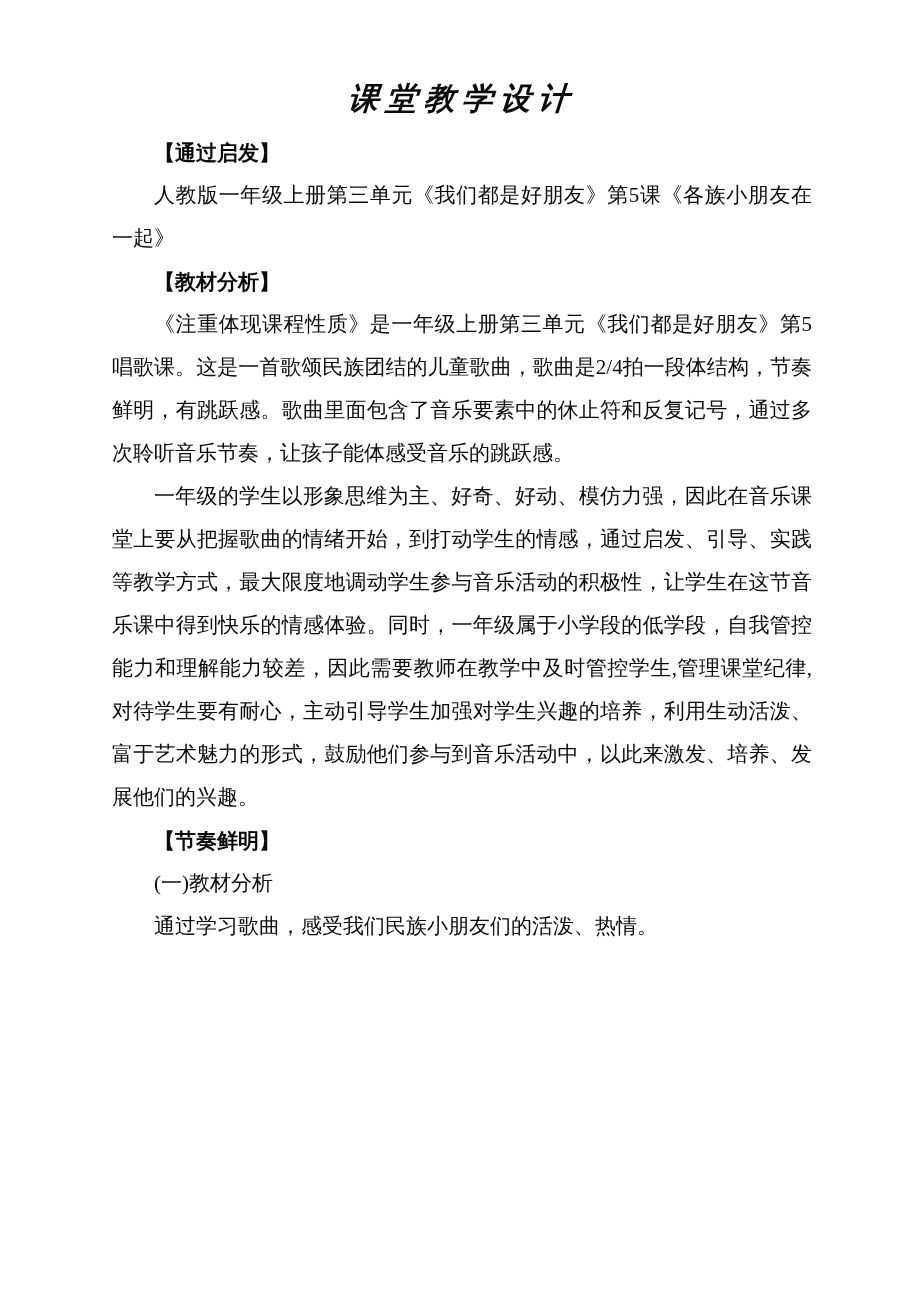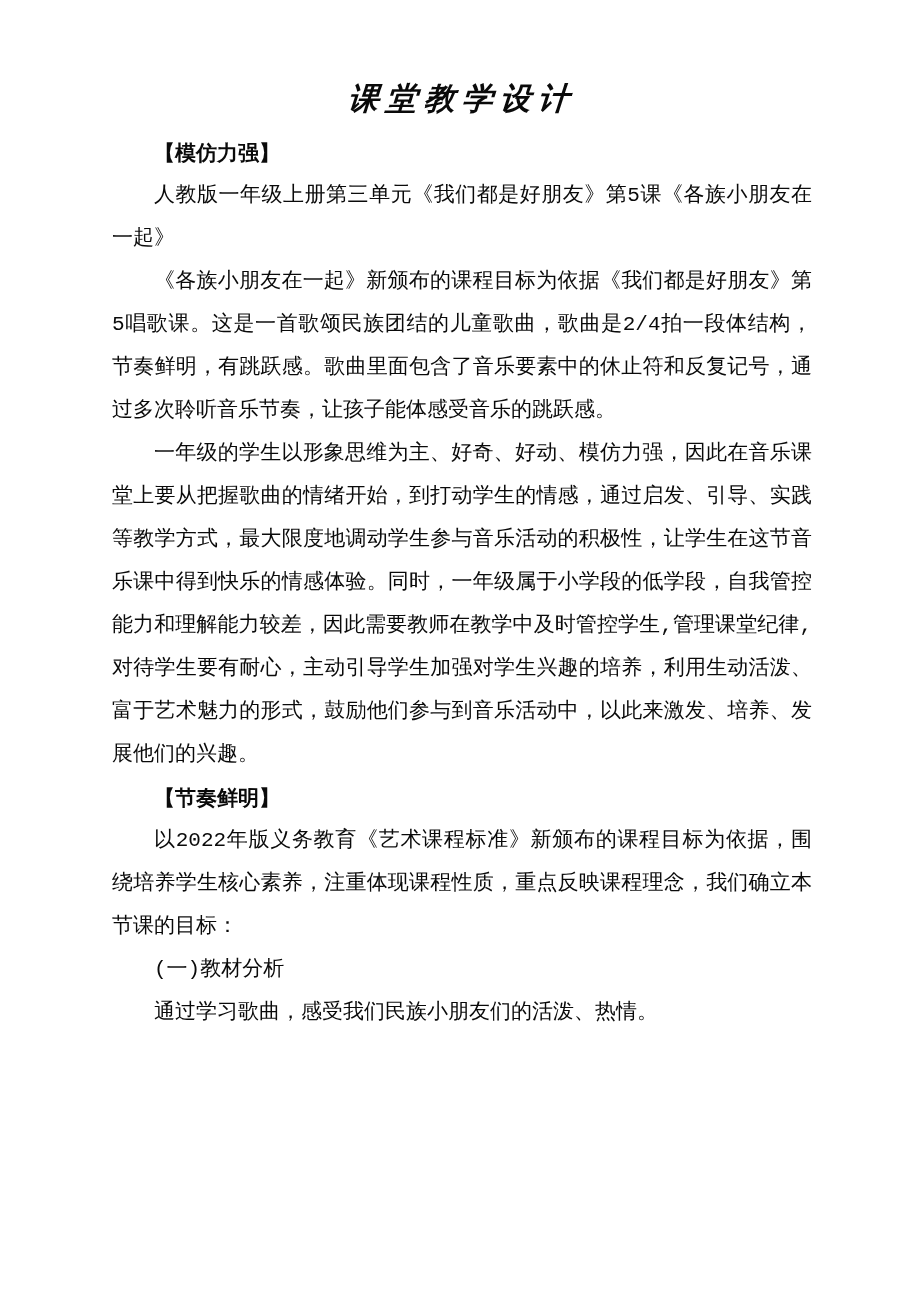--- a/index.html
+++ b/index.html
@@ -35,39 +35,39 @@
     text-indent: 2em;
     text-align: justify;
     margin: 0;
     word-break: break-all;
   }
   .block.heading {
     font-family: "Liberation Sans", "DejaVu Sans", sans-serif;
     font-weight: 700;
   }
   .block.body {
-    font-family: Liberation Mono, monospace;
+    font-family: Liberation Serif, serif;
     font-weight: 400;
   }
 </style>
 </head>
 <body>
 
 <div class="page">
 
   <h1 class="doc-title">课堂教学设计</h1>
 
-  <p class="block heading">【模仿力强】</p>
+  <p class="block heading">【通过启发】</p>
   <p class="block body">人教版一年级上册第三单元《我们都是好朋友》第5课《各族小朋友在一起》</p>
 
-  <p class="block body">《各族小朋友在一起》新颁布的课程目标为依据《我们都是好朋友》第5唱歌课。这是一首歌颂民族团结的儿童歌曲，歌曲是2/4拍一段体结构，节奏鲜明，有跳跃感。歌曲里面包含了音乐要素中的休止符和反复记号，通过多次聆听音乐节奏，让孩子能体感受音乐的跳跃感。</p>
+  <p class="block heading">【教材分析】</p>
+  <p class="block body">《注重体现课程性质》是一年级上册第三单元《我们都是好朋友》第5唱歌课。这是一首歌颂民族团结的儿童歌曲，歌曲是2/4拍一段体结构，节奏鲜明，有跳跃感。歌曲里面包含了音乐要素中的休止符和反复记号，通过多次聆听音乐节奏，让孩子能体感受音乐的跳跃感。</p>
 
   <p class="block body">一年级的学生以形象思维为主、好奇、好动、模仿力强，因此在音乐课堂上要从把握歌曲的情绪开始，到打动学生的情感，通过启发、引导、实践等教学方式，最大限度地调动学生参与音乐活动的积极性，让学生在这节音乐课中得到快乐的情感体验。同时，一年级属于小学段的低学段，自我管控能力和理解能力较差，因此需要教师在教学中及时管控学生,管理课堂纪律,对待学生要有耐心，主动引导学生加强对学生兴趣的培养，利用生动活泼、富于艺术魅力的形式，鼓励他们参与到音乐活动中，以此来激发、培养、发展他们的兴趣。</p>
 
   <p class="block heading">【节奏鲜明】</p>
-  <p class="block body">以2022年版义务教育《艺术课程标准》新颁布的课程目标为依据，围绕培养学生核心素养，注重体现课程性质，重点反映课程理念，我们确立本节课的目标：</p>
 
   <p class="block body">(一)教材分析</p>
   <p class="block body">通过学习歌曲，感受我们民族小朋友们的活泼、热情。</p>
 
 
 
 </div>
 
 </body></html>

